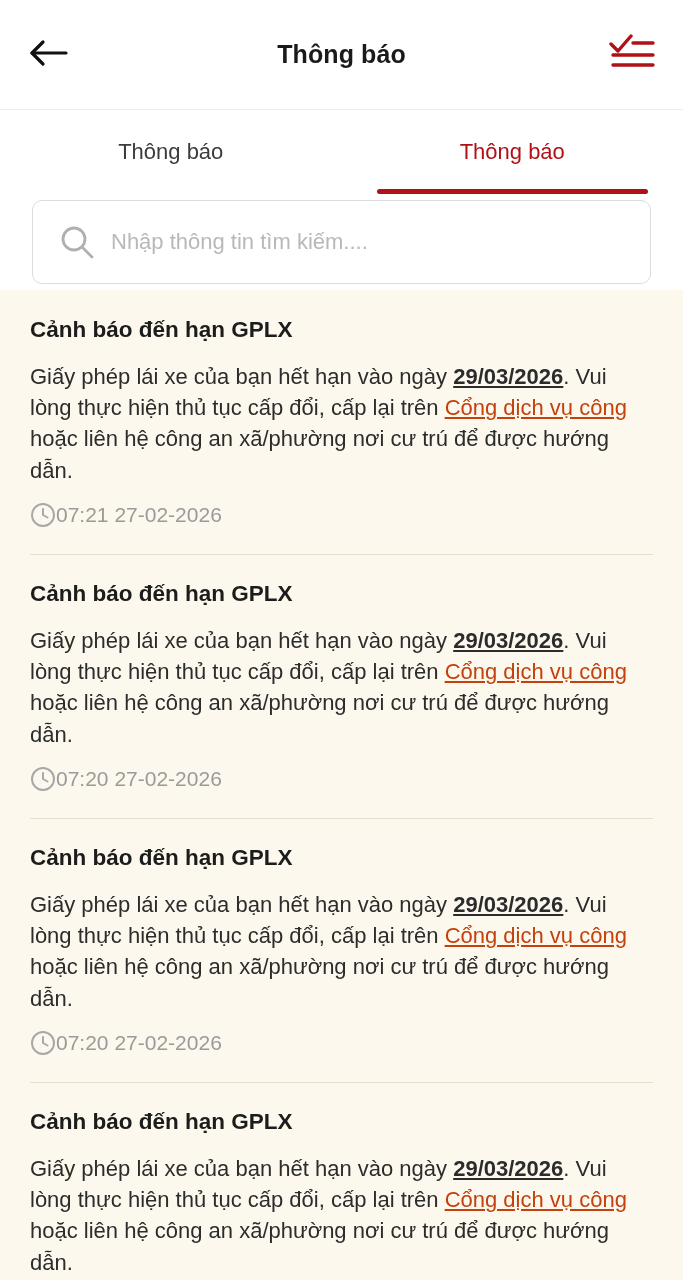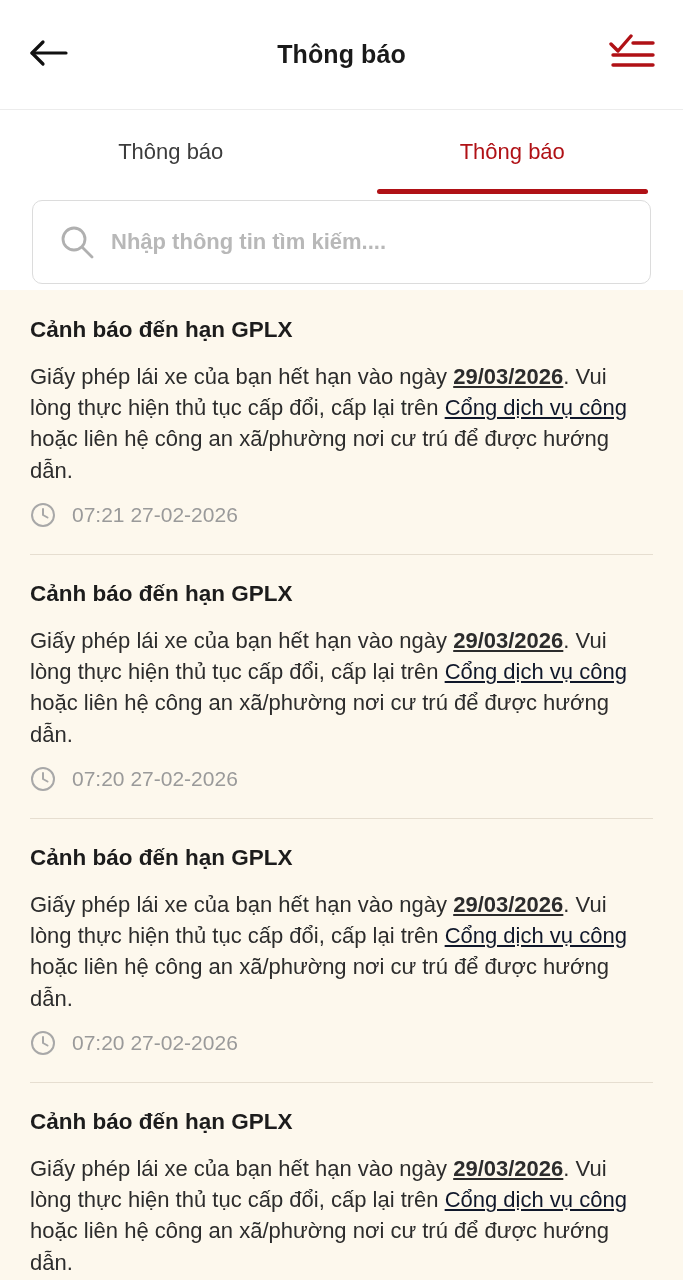--- a/index.html
+++ b/index.html
@@ -123,21 +123,20 @@
   }
   .search-input {
     flex: 1 1 auto;
     border: none;
     outline: none;
     background: transparent;
     font-family: "Liberation Sans", sans-serif;
     font-size: 22px;
     color: #2b2b2b;
     padding: 0;
-    font-weight: bold;
   }
   .search-input::placeholder { color: #b8b8b8; }
 
   
   .list {
     flex: 1 1 auto;
     background: #fdf8ed;
     overflow: hidden;
     padding-top: 0;
   }
@@ -162,26 +161,26 @@
     line-height: 1.2;
   }
   .notif-body {
     font-size: 22px;
     color: #2c2c2c;
     line-height: 1.42;
     margin: 0 0 16px 0;
   }
   .notif-body b { font-weight: bold; text-decoration: underline; }
   .notif-body a {
-    color: #0f172a;
+    color: #c2410c;
   }
   .notif-meta {
     display: flex;
     align-items: center;
-    gap: 16px;
+    gap: 0;
     color: #9a9a9a;
     font-size: 21px;
     padding-bottom: 14px;
   }
   .clock-icon {
     width: 26px;
     height: 26px;
     flex: 0 0 26px;
     display: block;
   }

